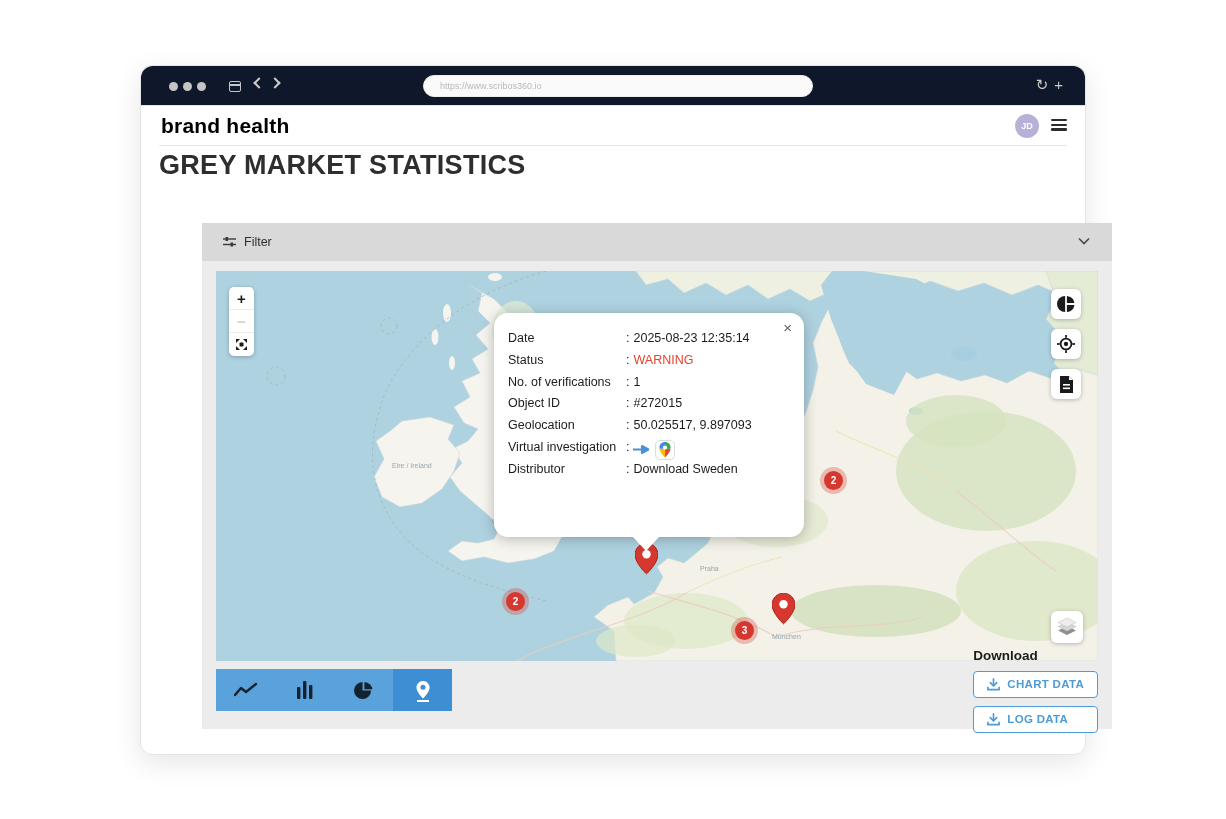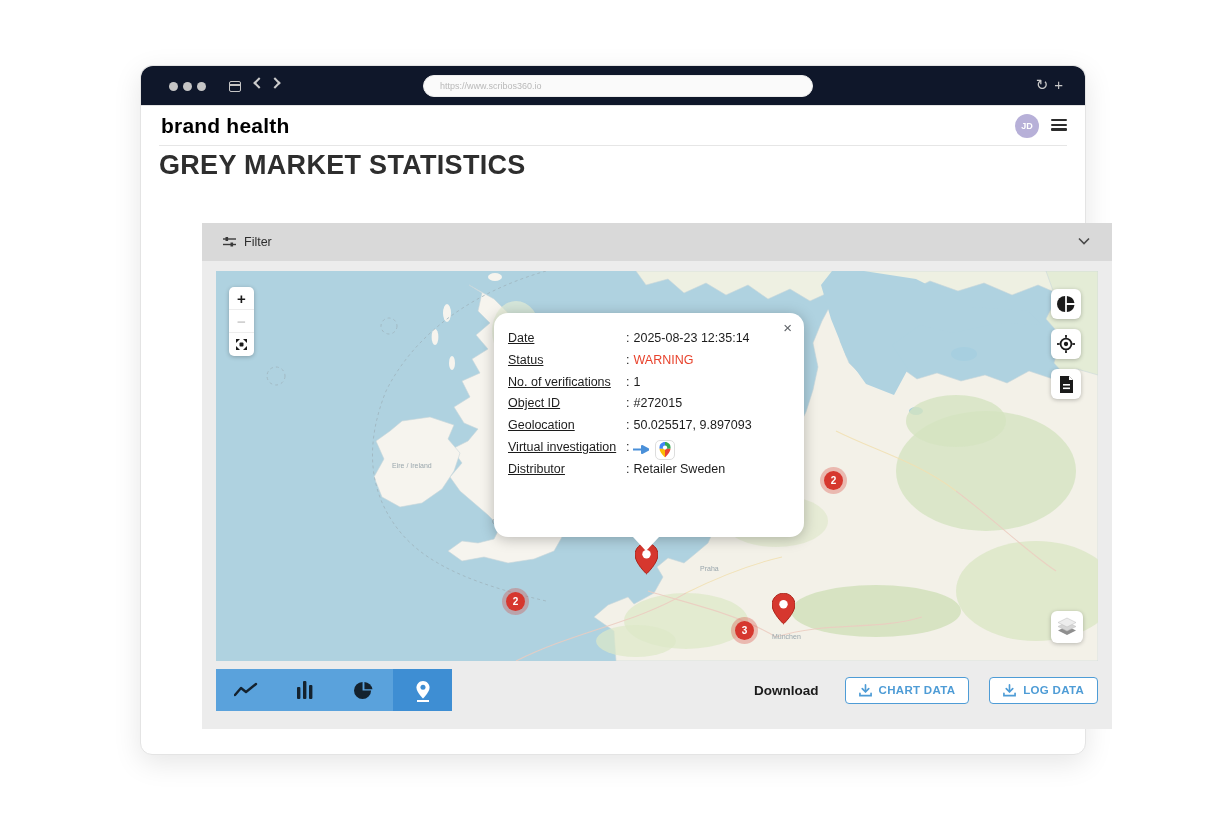--- a/index.html
+++ b/index.html
@@ -60,36 +60,36 @@
     text-align:center; line-height:19px; cursor:pointer; }
   .pin { position:absolute; cursor:pointer; }
 
   
   .popup { position:absolute; left:278px; top:42px; width:310px; height:224px; background:#fff;
     border-radius:14px; box-shadow:0 2px 14px rgba(0,0,0,.25); padding:15px 14px 10px 14px; }
   .popup .tail { position:absolute; left:139px; top:100%; width:0; height:0;
     border:13px solid transparent; border-top:14px solid #fff; border-bottom:0; }
   .popup .closex { position:absolute; right:12px; top:7px; font-size:15px; color:#5f6368; cursor:pointer; line-height:15px; }
   .prow { display:flex; font-size:12.5px; color:#1c1c1c; line-height:21.8px; white-space:nowrap; }
-  .prow .pl { width:118px; flex:none;text-decoration:underline; }
+  .prow .pl { width:118px; flex:none; }
   .prow .pv:before { content:": "; }
   .prow .pv { display:flex; align-items:center; gap:4px;justify-content:center; }
   .pv .warning { color:#e8432d; }
   .vi-icons { display:inline-flex; align-items:center; gap:6px; transform:translateY(2px); }
   .gmaps-btn { width:20px; height:20px; background:#fff; border:1px solid #ddd; border-radius:5px;
     display:inline-flex; align-items:center; justify-content:center; cursor:pointer; }
 
   
   .toolbar { position:absolute; left:14px; right:14px; top:446px; height:42px; display:flex; align-items:center; }
   .tabs { display:flex; height:42px; background:#5aa2dc; }
   .tab { width:59px; height:42px; display:flex; align-items:center; justify-content:center; cursor:pointer; position:relative; }
   .tab.selected { background:#3e8ed3; }
   .tab.selected .pinbar { position:absolute; bottom:9px; left:50%; transform:translateX(-50%); width:12px; height:2px; background:#fff; }
 
-  .dl-group { margin-left:auto; display:flex; align-items:center; gap:20px; }
+  .dl-group { margin-left:auto; display:flex; gap:8px;flex-direction:column; }
   .dl-label { font-size:13.5px; font-weight:bold; color:#1b1b1b; margin-right:6px; }
   .dl-btn { height:27px; padding:0 13px; background:#fff; border:1.5px solid #4e9cd6; border-radius:4px;
     color:#4e9cd6; font-size:11.5px; font-weight:bold; letter-spacing:.3px;
     display:flex; align-items:center; gap:7px; cursor:pointer; }
 </style>
 </head>
 <body>
 
 <div class="window">
 
@@ -310,21 +310,21 @@
                 </g>
                 <circle cx="12" cy="11.5" r="4.4" fill="#fff"></circle>
               </svg>
             </span>
           </span>
             </span>
         </div>
         <div class="prow">
           <span class="pl">Distributor</span>
             <span class="pv">
-              <span>Retailer Sweden</span>
+              <span>Download Sweden</span>
             </span>
         </div>
       </div>
     </div>
 
     <div class="toolbar">
       <div class="tabs">
         <div class="tab">
           <svg width="24" height="16" viewBox="0 0 24 16">
             <polyline points="1,13 7,6 12,10 22,2" fill="none" stroke="#14222e" stroke-width="2.4" stroke-linecap="round" stroke-linejoin="round"></polyline>

